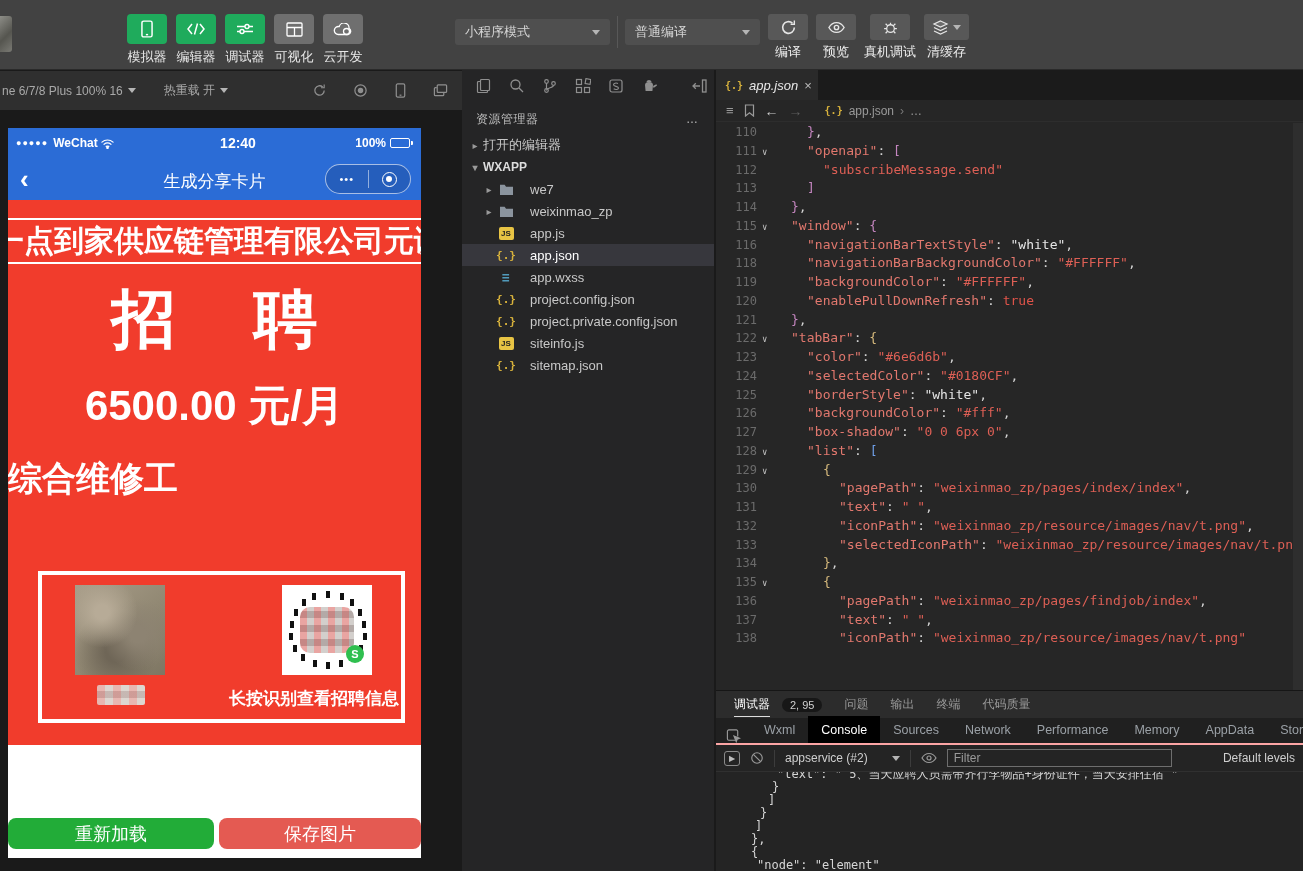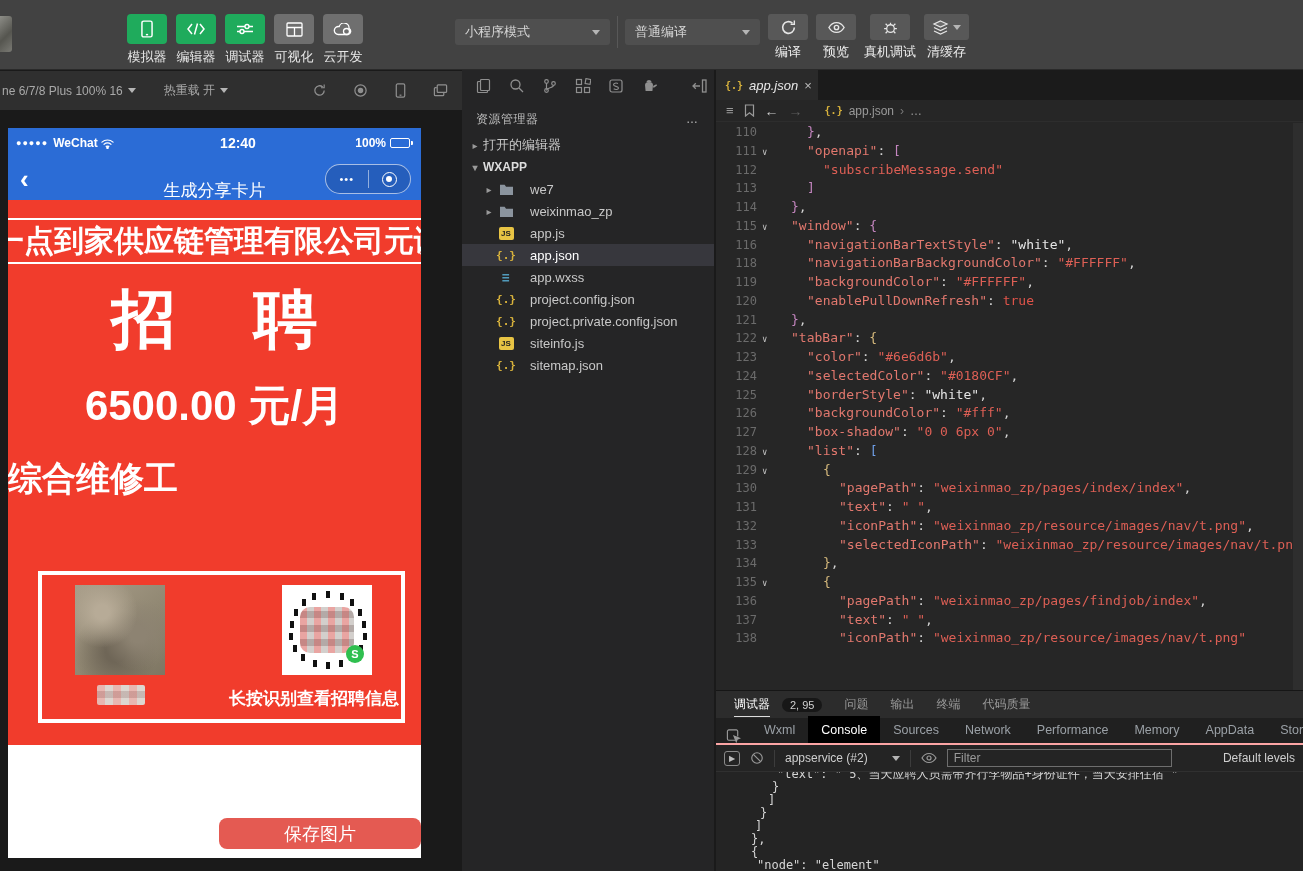--- a/index.html
+++ b/index.html
@@ -40,21 +40,21 @@
   .phone{position:absolute;left:8px;top:18px;width:413px;height:730px;background:#fff;overflow:hidden;}
   .pstatus{position:absolute;left:0;top:0;width:100%;height:30px;background:#2b6cd6;color:#fff;
            display:flex;align-items:center;font-size:12px;font-weight:bold;padding:0 8px;}
   .pstatus .time{position:absolute;left:0;right:0;text-align:center;font-size:14px;padding-left:47px;}
   .pstatus .batt{margin-left:auto;display:flex;align-items:center;gap:4px;z-index:1;}
   .batt-body{width:20px;height:10px;border:1px solid #fff;border-radius:2px;padding:1px;}
   .batt-fill{width:100%;height:100%;background:#fff;border-radius:1px;}
   .batt-tip{width:2px;height:4px;background:#fff;border-radius:0 1px 1px 0;margin-left:1px;}
   .pnav{position:absolute;left:0;top:30px;width:100%;height:42px;background:#2b6cd6;color:#fff;}
   .pnav .back{position:absolute;left:12px;top:4px;font-size:26px;font-weight:bold;line-height:34px;cursor:pointer;}
-  .pnav .ttl{position:absolute;left:0;right:0;top:12px;text-align:center;font-size:17px;margin-top:9px;}
+  .pnav .ttl{position:absolute;left:0;right:0;top:12px;text-align:center;font-size:17px;}
   .capsule{position:absolute;right:10px;top:6px;width:86px;height:30px;border:1.5px solid rgba(255,255,255,.6);
            border-radius:15px;background:rgba(20,50,110,.25);display:flex;align-items:center;}
   .cap-dots{flex:1;text-align:center;color:#fff;font-size:11px;letter-spacing:1px;cursor:pointer;}
   .cap-div{width:1px;height:18px;background:rgba(255,255,255,.5);}
   .cap-rec{flex:1;display:flex;align-items:center;justify-content:center;cursor:pointer;}
   .cap-rec .ring{width:15px;height:15px;border:1.5px solid #fff;border-radius:50%;display:flex;align-items:center;justify-content:center;}
   .cap-rec .dot{width:6px;height:6px;border-radius:50%;background:#fff;}
 
   .pcard{position:absolute;left:0;top:72px;width:100%;height:545px;background:#f13c2c;color:#fff;}
   .mq{position:absolute;left:0;top:18px;width:100%;border-top:2px solid #fff;border-bottom:2px solid #fff;
@@ -351,20 +351,21 @@
           <div class="photo"></div>
           <div class="photo-cap"></div>
           <div class="qr">
             <div class="qr-dot"></div>
             <div class="qr-blob"></div>
             <div class="qr-s">S</div>
           </div>
           <div class="qr-hint">长按识别查看招聘信息</div>
         </div>
         <div class="pbtns">
+          <div class="pbtn reload">重新加载</div>
           <div class="pbtn save">保存图片</div>
         </div>
       </div>
     </div>
   </div>
 
   <div class="sidebar">
     <div class="side-strip">
       <span class="sic">
           <svg width="16" height="16" viewBox="0 0 16 16" fill="none" stroke="currentColor" stroke-width="1.2">

